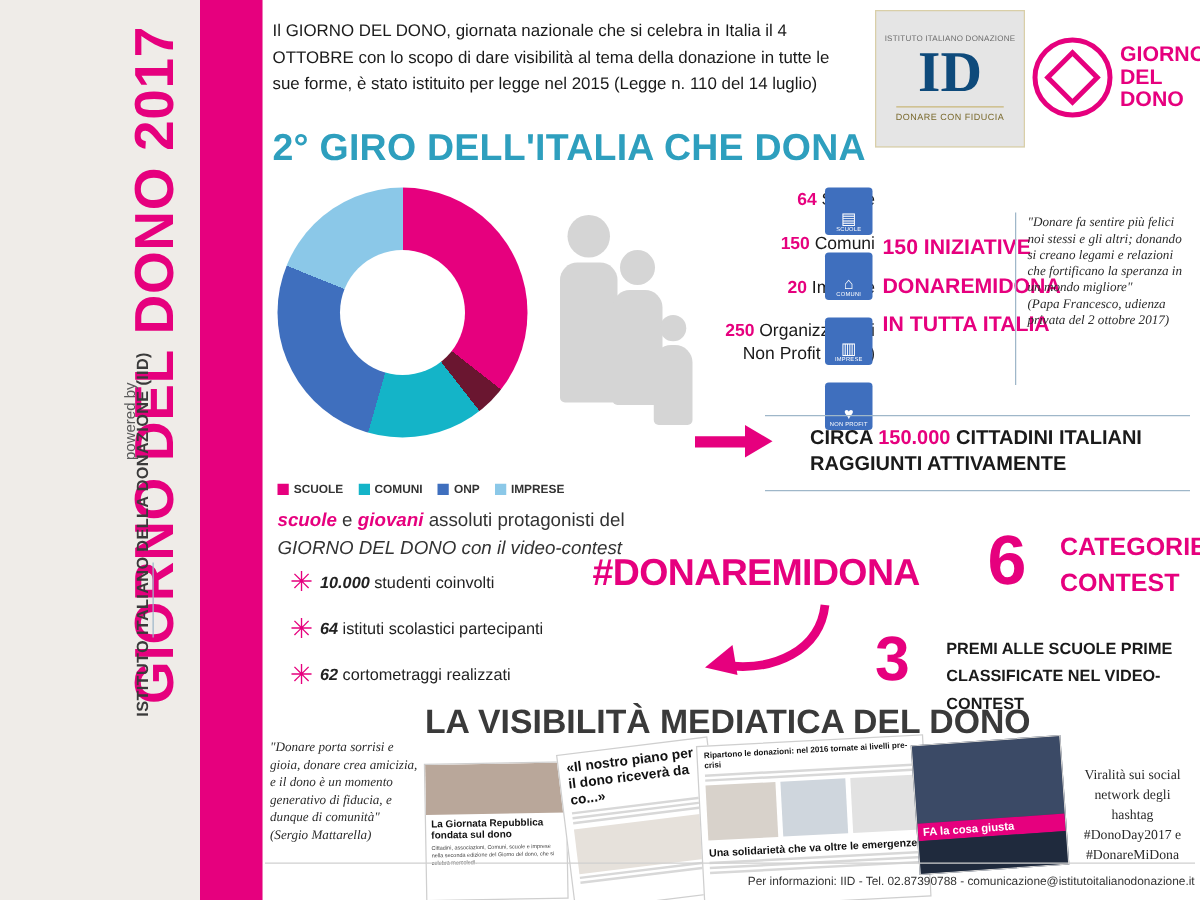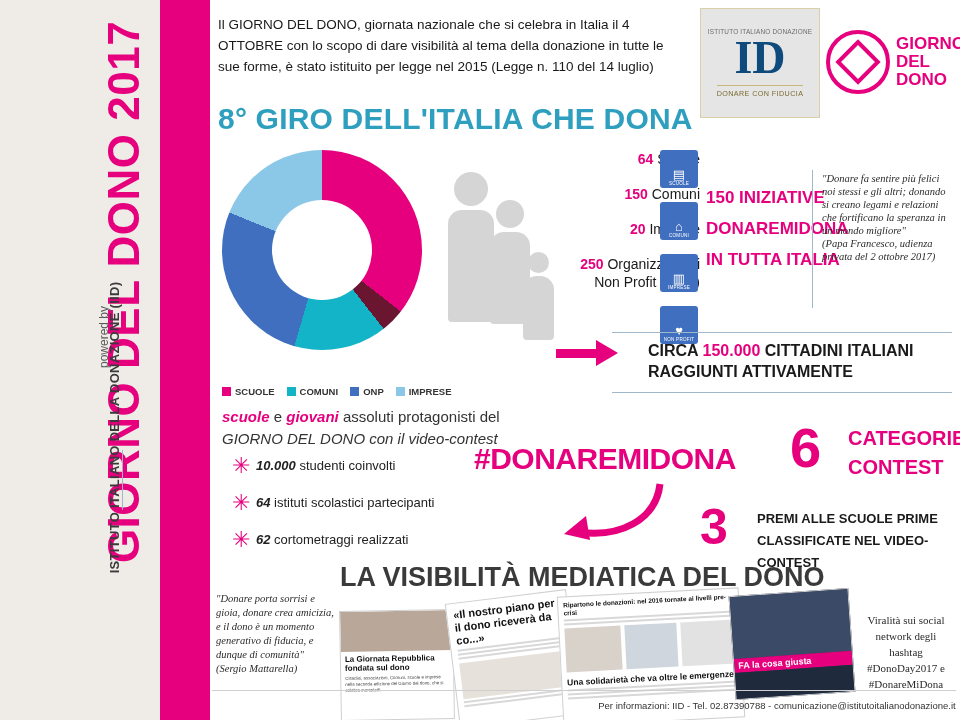--- a/index.html
+++ b/index.html
@@ -164,21 +164,21 @@
     </div>
     <div class="gdd-logo">
       <div class="gdd-mark"></div>
       <div class="gdd-txt">
         <div>GIORNO</div>
         <div>DEL DONO</div>
       </div>
     </div>
   </div>
 
-  <div class="h-giro">8° GIRO DELL'ITALIA CHE DONA</div>
+  <div class="h-giro">2° GIRO DELL'ITALIA CHE DONA</div>
 
   <div class="donut-wrap">
     <div class="donut">
         <div class="hole"></div>
       </div>
     <div class="legend">
       <span class="it">
           <i class="sw" style="background:#e6007e"></i>
           <span>SCUOLE</span>
         </span>

